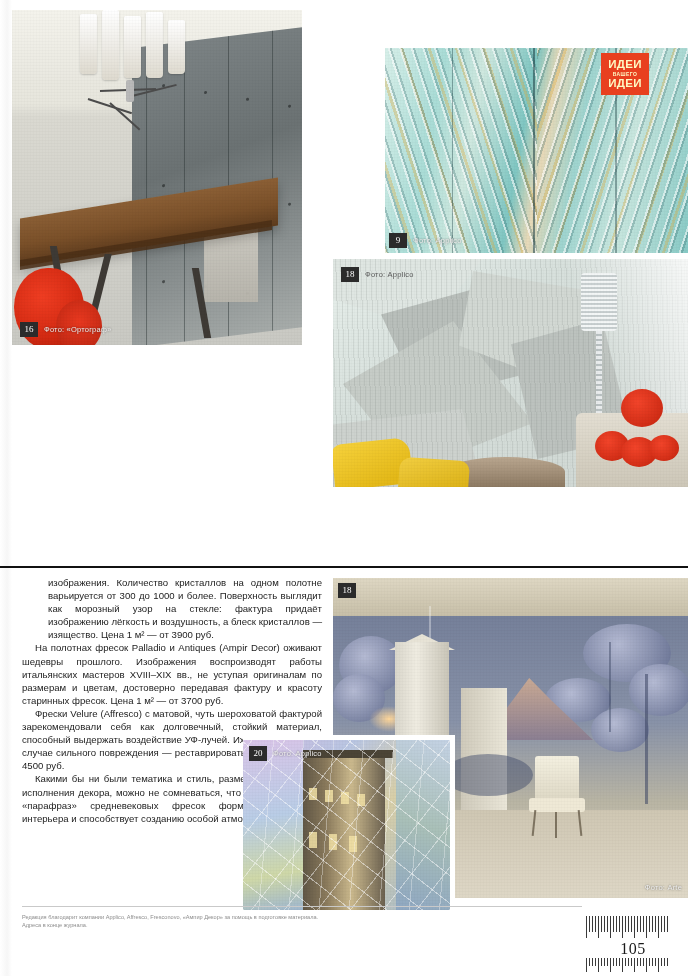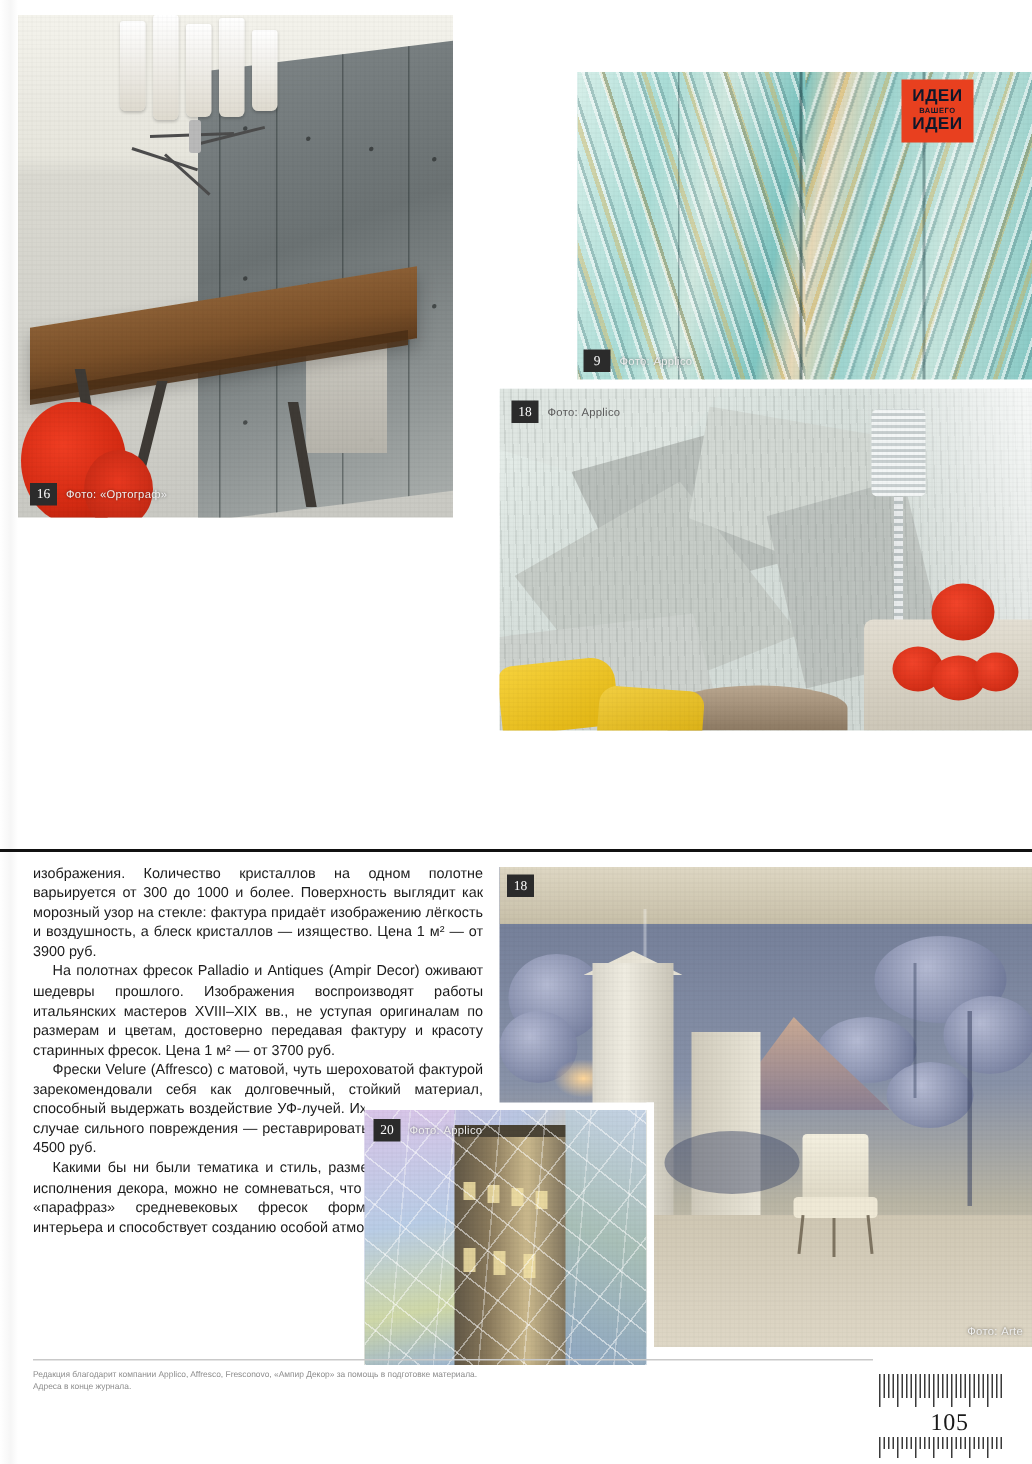--- a/index.html
+++ b/index.html
@@ -127,21 +127,21 @@
 
   
   #photo17 {
     left: 385px; top: 48px; width: 303px; height: 206px;
     background: linear-gradient(180deg,#bfe4e0,#9fd2cf);
   }
   #badge {
     position: absolute; left: 601px; top: 53px; width: 48px; height: 42px;
     background: #e8401f; z-index: 8;
     display: flex; flex-direction: column; align-items: center; justify-content: center;
-    color: #0f172a; line-height: 1;
+    color: #fef9c3; line-height: 1;
   }
   #badge .b1 { font-size: 11.5px; font-weight: bold; letter-spacing: .3px; }
   #badge .b2 { font-size: 5px; font-weight: bold; letter-spacing: .4px; margin: 1.5px 0; }
   #badge .b3 { font-size: 11.5px; font-weight: bold; letter-spacing: .3px; }
 
   
   #photo18 {
     left: 327px; top: 253px; width: 361px; height: 228px;
     background: linear-gradient(145deg,#e8f0ec 0%,#d7e0dc 35%,#cfd6d2 100%);
     border-top: 6px solid #fff; border-left: 6px solid #fff;
@@ -216,21 +216,21 @@
   
   #body-col {
     position: absolute; left: 22px; top: 576px; width: 300px;
     font-family: "Liberation Sans", sans-serif;
     font-size: 9.6px;
     line-height: 13.1px;
     color: #1c1c1c;
     text-align: justify;
   }
   #body-col p { margin: 0 0 0 0; text-indent: 13px; }
-  #body-col p.noindent { text-indent: 0; }
+  #body-col p.noindent { text-indent: 0; margin-left: 26px; }
 
   
   #photo19 {
     left: 333px; top: 578px; width: 355px; height: 320px;
     background: linear-gradient(180deg,#6f7a95 0%, #8892a8 45%, #b9b5a4 70%, #ddd6c4 100%);
   }
   #p19-ceiling {
     position: absolute; left: 0; top: 0; width: 100%; height: 38px;
     background: linear-gradient(180deg,#ded7c3,#c7bfa8);
   }
@@ -279,20 +279,21 @@
     position: absolute; left: 0; top: 42px; width: 56px; height: 14px;
     background: #efe9d6; border-radius: 3px;
   }
   .chairleg { position: absolute; width: 2px; height: 26px; background: #7e7461; }
 
   
   #photo20 {
     left: 243px; top: 735px; width: 188px; height: 170px;
     border-top: 5px solid #fff; border-right: 5px solid #fff;
     background: linear-gradient(135deg,#cdb9e0 0%, #b9c6e2 30%, #d8cfa8 55%, #9fb7cf 100%);
+    padding-left: 19px;
   }
   #p20-building {
     position: absolute; left: 58px; top: 14px; width: 84px; height: 160px;
     background: linear-gradient(90deg,#5d5444 0%, #8a7a5c 30%, #cbb98d 60%, #6b6150 100%);
   }
   .p20-win {
     position: absolute; width: 8px; height: 12px; background: #f2e2a6; opacity: .85;
   }
   #p20-cornice {
     position: absolute; left: 50px; top: 10px; width: 100px; height: 8px;

